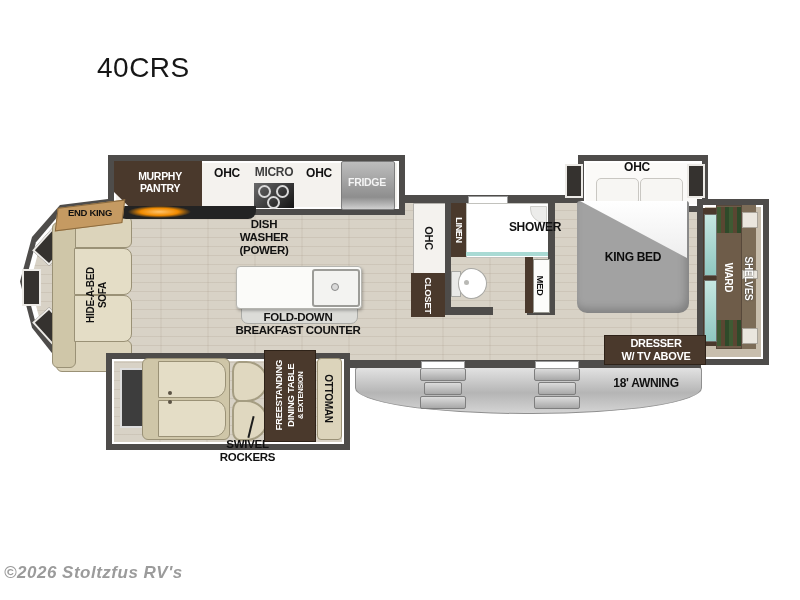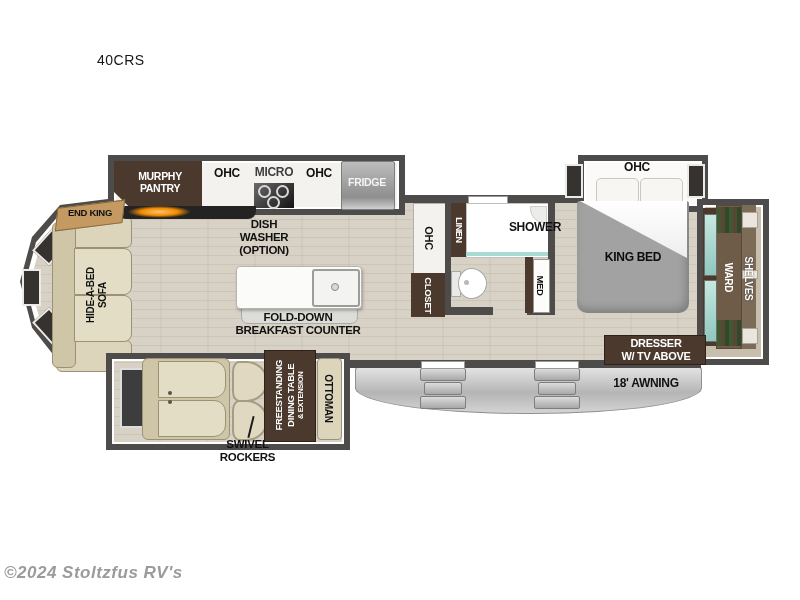--- a/index.html
+++ b/index.html
@@ -24,21 +24,21 @@
   .tread{position:absolute;background:linear-gradient(180deg,#dcdcdc,#a8a8a8);
          border:1px solid #7e7e7e;border-radius:2px;}
   .pillow{position:absolute;background:#f7f6f3;border:1px solid #c9c7c2;border-radius:5px;}
   .burner{position:absolute;width:9px;height:9px;border:2px solid #d9d9d9;border-radius:50%;}
 </style>
 </head>
 <body>
 
 <div id="canvas">
 
-  <div class="abs" style="left:97px;top:52px;font-size:14px;color:#161616;letter-spacing:0.5px;">40CRS</div>
+  <div class="abs" style="left:97px;top:52px;font-size:28px;color:#161616;letter-spacing:0.5px;">40CRS</div>
 
   <div class="abs floor" style="left:113px;top:200px;width:652px;height:164px;z-index:1;"></div>
 
   <div class="abs" style="left:355px;top:367px;width:345px;height:45px;z-index:4;
               background:linear-gradient(180deg,#e2e2e2,#b5b5b5 55%,#d4d4d4);
               border:1px solid #8f8f8f;border-radius:3px 3px 170px 170px / 3px 3px 26px 26px;"></div>
   <div class="lbl" style="left:596px;top:377px;width:100px;font-size:12px;z-index:5;">18' AWNING</div>
 
   <div class="abs" style="left:420px;top:366px;width:46px;height:46px;z-index:6;">
     <div class="tread" style="left:0;top:2px;width:44px;height:11px;"></div>
@@ -104,21 +104,21 @@
     <div class="abs cream" style="left:22px;top:34px;width:56px;height:45px;background:#e4ddc6;border-radius:0 8px 8px 0;"></div>
     <div class="abs cream" style="left:22px;top:81px;width:56px;height:45px;background:#e4ddc6;border-radius:0 8px 8px 0;"></div>
   </div>
   <div class="vwrap" style="left:62px;top:240px;width:70px;height:110px;">
     <div class="rotm90" style="font-size:10px;color:#111;">HIDE-A-BED
 SOFA</div>
   </div>
 
   <div class="lbl" style="left:224px;top:218px;width:80px;font-size:11.5px;">DISH
 WASHER
-(OPTION)</div>
+(POWER)</div>
   <div class="abs" style="left:236px;top:266px;width:124px;height:41px;background:#fbfbf9;border:1px solid #b5b5b0;
               border-radius:4px;box-shadow:1px 2px 3px rgba(0,0,0,0.25);z-index:12;"></div>
   <div class="abs" style="left:312px;top:269px;width:44px;height:34px;background:#f3f3f1;border:2px solid #9c9c98;border-radius:3px;z-index:13;"></div>
   <div class="abs" style="left:331px;top:283px;width:6px;height:6px;border:1.5px solid #8a8a8a;border-radius:50%;background:#d9d9d9;z-index:14;"></div>
   <div class="abs" style="left:241px;top:307px;width:115px;height:15px;background:#dcdcd8;border:1px solid #ababa6;
               border-radius:0 0 7px 7px;z-index:11;"></div>
   <div class="lbl" style="left:203px;top:311px;width:190px;font-size:11.5px;">FOLD-DOWN
 BREAKFAST COUNTER</div>
 
   <div class="abs" style="left:413px;top:203px;width:32px;height:70px;background:#f4f2ee;border:1px solid #b3b1ac;z-index:12;"></div>
@@ -219,15 +219,15 @@
 
   <div class="abs cream" style="left:317px;top:358px;width:23px;height:80px;border-radius:4px;z-index:12;"></div>
   <div class="vwrap" style="left:317px;top:358px;width:23px;height:80px;">
     <span class="rot90" style="font-size:10px;color:#111;">OTTOMAN</span>
   </div>
 
   <div class="abs" style="left:250px;top:416px;width:2px;height:22px;background:#1c1c1c;transform:rotate(14deg);z-index:40;"></div>
   <div class="lbl" style="left:200px;top:438px;width:95px;font-size:11.5px;">SWIVEL
 ROCKERS</div>
 
-  <div class="abs" style="left:4px;top:563px;font-size:17px;font-weight:bold;font-style:italic;color:#9b9b9b;letter-spacing:0.5px;">©2024 Stoltzfus RV's</div>
+  <div class="abs" style="left:4px;top:563px;font-size:17px;font-weight:bold;font-style:italic;color:#9b9b9b;letter-spacing:0.5px;">©2026 Stoltzfus RV's</div>
 
 </div>
 
 </body></html>

